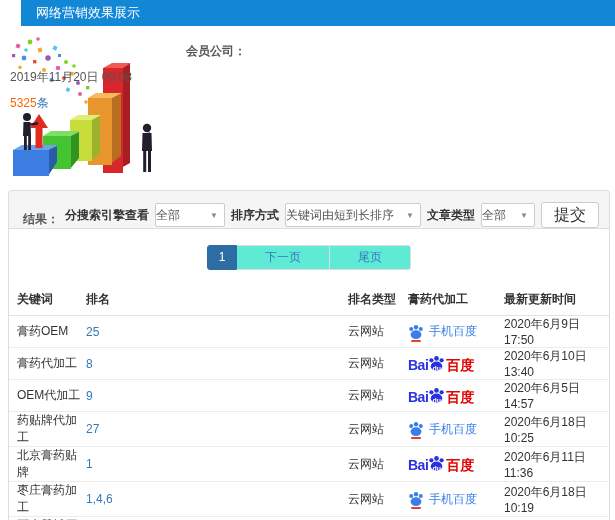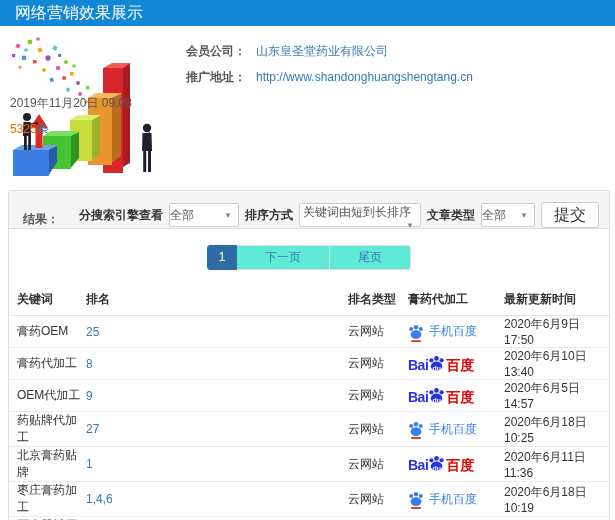--- a/index.html
+++ b/index.html
@@ -7,42 +7,42 @@
     --pager-active:#2e6da4; --baidu-blue:#2932e1; --baidu-red:#e10602;
     --mobile-blue:#3a7fe8; --border:#ddd; --row-line:#ececec;
   }
   *{box-sizing:border-box;}
   html,body{margin:0;padding:0;}
   body{
     width:615px;height:520px;overflow:hidden;position:relative;background:#fff;
     font-family:"Liberation Sans","DejaVu Sans",sans-serif;font-size:12px;color:#333;
   }
   
-  .topbar{height:26px;background:var(--header-bg);color:#fff;line-height:26px;padding-left:15px;font-size:16px;}
+  .topbar{height:26px;background:var(--header-bg);color:#fff;line-height:26px;padding-left:15px;font-size:13px;margin-left:21px;}
   
   .info-section{position:relative;height:164px;}
   .illustration{position:absolute;left:0;top:2px;width:185px;height:160px;}
   .info-list{position:absolute;left:0;top:12px;width:100%;}
   .info-row{display:flex;align-items:center;height:26px;}
   .info-label{width:246px;text-align:right;color:#555;font-weight:bold;white-space:nowrap;}
   .info-value{margin-left:10px;white-space:nowrap;}
   .v-link{color:var(--link-blue);text-decoration:none;cursor:pointer;}
   .v-text{color:#555;}
   .v-orange{color:var(--orange);}
   .v-blue{color:var(--link-blue);}
   
   .panel{position:absolute;left:8px;top:190px;width:602px;border:1px solid var(--border);border-bottom:none;border-radius:4px 4px 0 0;background:#fff;}
   .panel-head{height:38px;background:#f5f5f5;border-bottom:1px solid var(--border);border-radius:4px 4px 0 0;display:flex;align-items:flex-end;padding:0 10px 0 14px;}
   .result-label{color:#555;font-weight:bold;}
   .controls{margin-left:auto;display:flex;align-items:center;gap:6px;}
   .ctl-label{font-weight:bold;color:#333;white-space:nowrap;}
   .select{height:24px;background:#fff;border:1px solid #ccc;border-radius:2px;display:flex;align-items:center;padding:0 6px 0 0;color:#555;cursor:pointer;white-space:nowrap;}
   .select .caret{font-size:8px;color:#888;margin-left:auto;padding-left:6px;}
   .sel-engine{width:70px;}
-  .sel-sort{width:122px;flex-direction:column;}
+  .sel-sort{width:136px;}
   .sel-article{width:54px;}
   .submit-btn{height:26px;padding:0 12px;background:#fff;border:1px solid #ccc;border-radius:3px;color:#333;font-size:16px;cursor:pointer;font-family:inherit;}
   .panel-body{background:#fff;padding-top:16px;}
   
   .pagination{display:flex;justify-content:center;}
   .page-item{height:25px;line-height:23px;padding:0 28px;border:1px solid var(--border);border-left:none;color:var(--link-blue);background:#5eead4;text-decoration:none;cursor:pointer;}
   .page-item.first{border-left:1px solid var(--border);border-radius:3px 0 0 3px;}
   .page-item.last{border-radius:0 3px 3px 0;}
   .page-item.active{background:var(--pager-active);border-color:var(--pager-active);color:#fff;min-width:30px;text-align:center;padding:0;}
   
@@ -147,25 +147,20 @@
         <path d="M142.5,105 L151.5,105 L152,123 L142,123 Z"></path>
         <rect x="149" y="104" width="2.4" height="7" transform="rotate(35 149 104)"></rect>
         <rect x="143.2" y="123" width="3" height="21"></rect>
         <rect x="148" y="123" width="3" height="21"></rect>
       </g>
     </svg>
   </div>
   <div class="info-list">
     <div class="info-row">
       <span class="info-label">会员公司：</span>
-      <a class="info-value v-link">山东皇圣堂药业有限公司</a>
-    </div>
-    <div class="info-row">
-      <span class="info-label">推广地址：</span>
-      <a class="info-value v-link">http://www.shandonghuangshengtang.cn</a>
     </div>
     <div class="info-row">
       <span class="info-value v-text">2019年11月20日 09:08</span>
     </div>
     <div class="info-row">
       <span class="info-value"><span class="v-orange">5325</span><span class="v-blue">条</span></span>
     </div>
   </div>
 </div>
 

